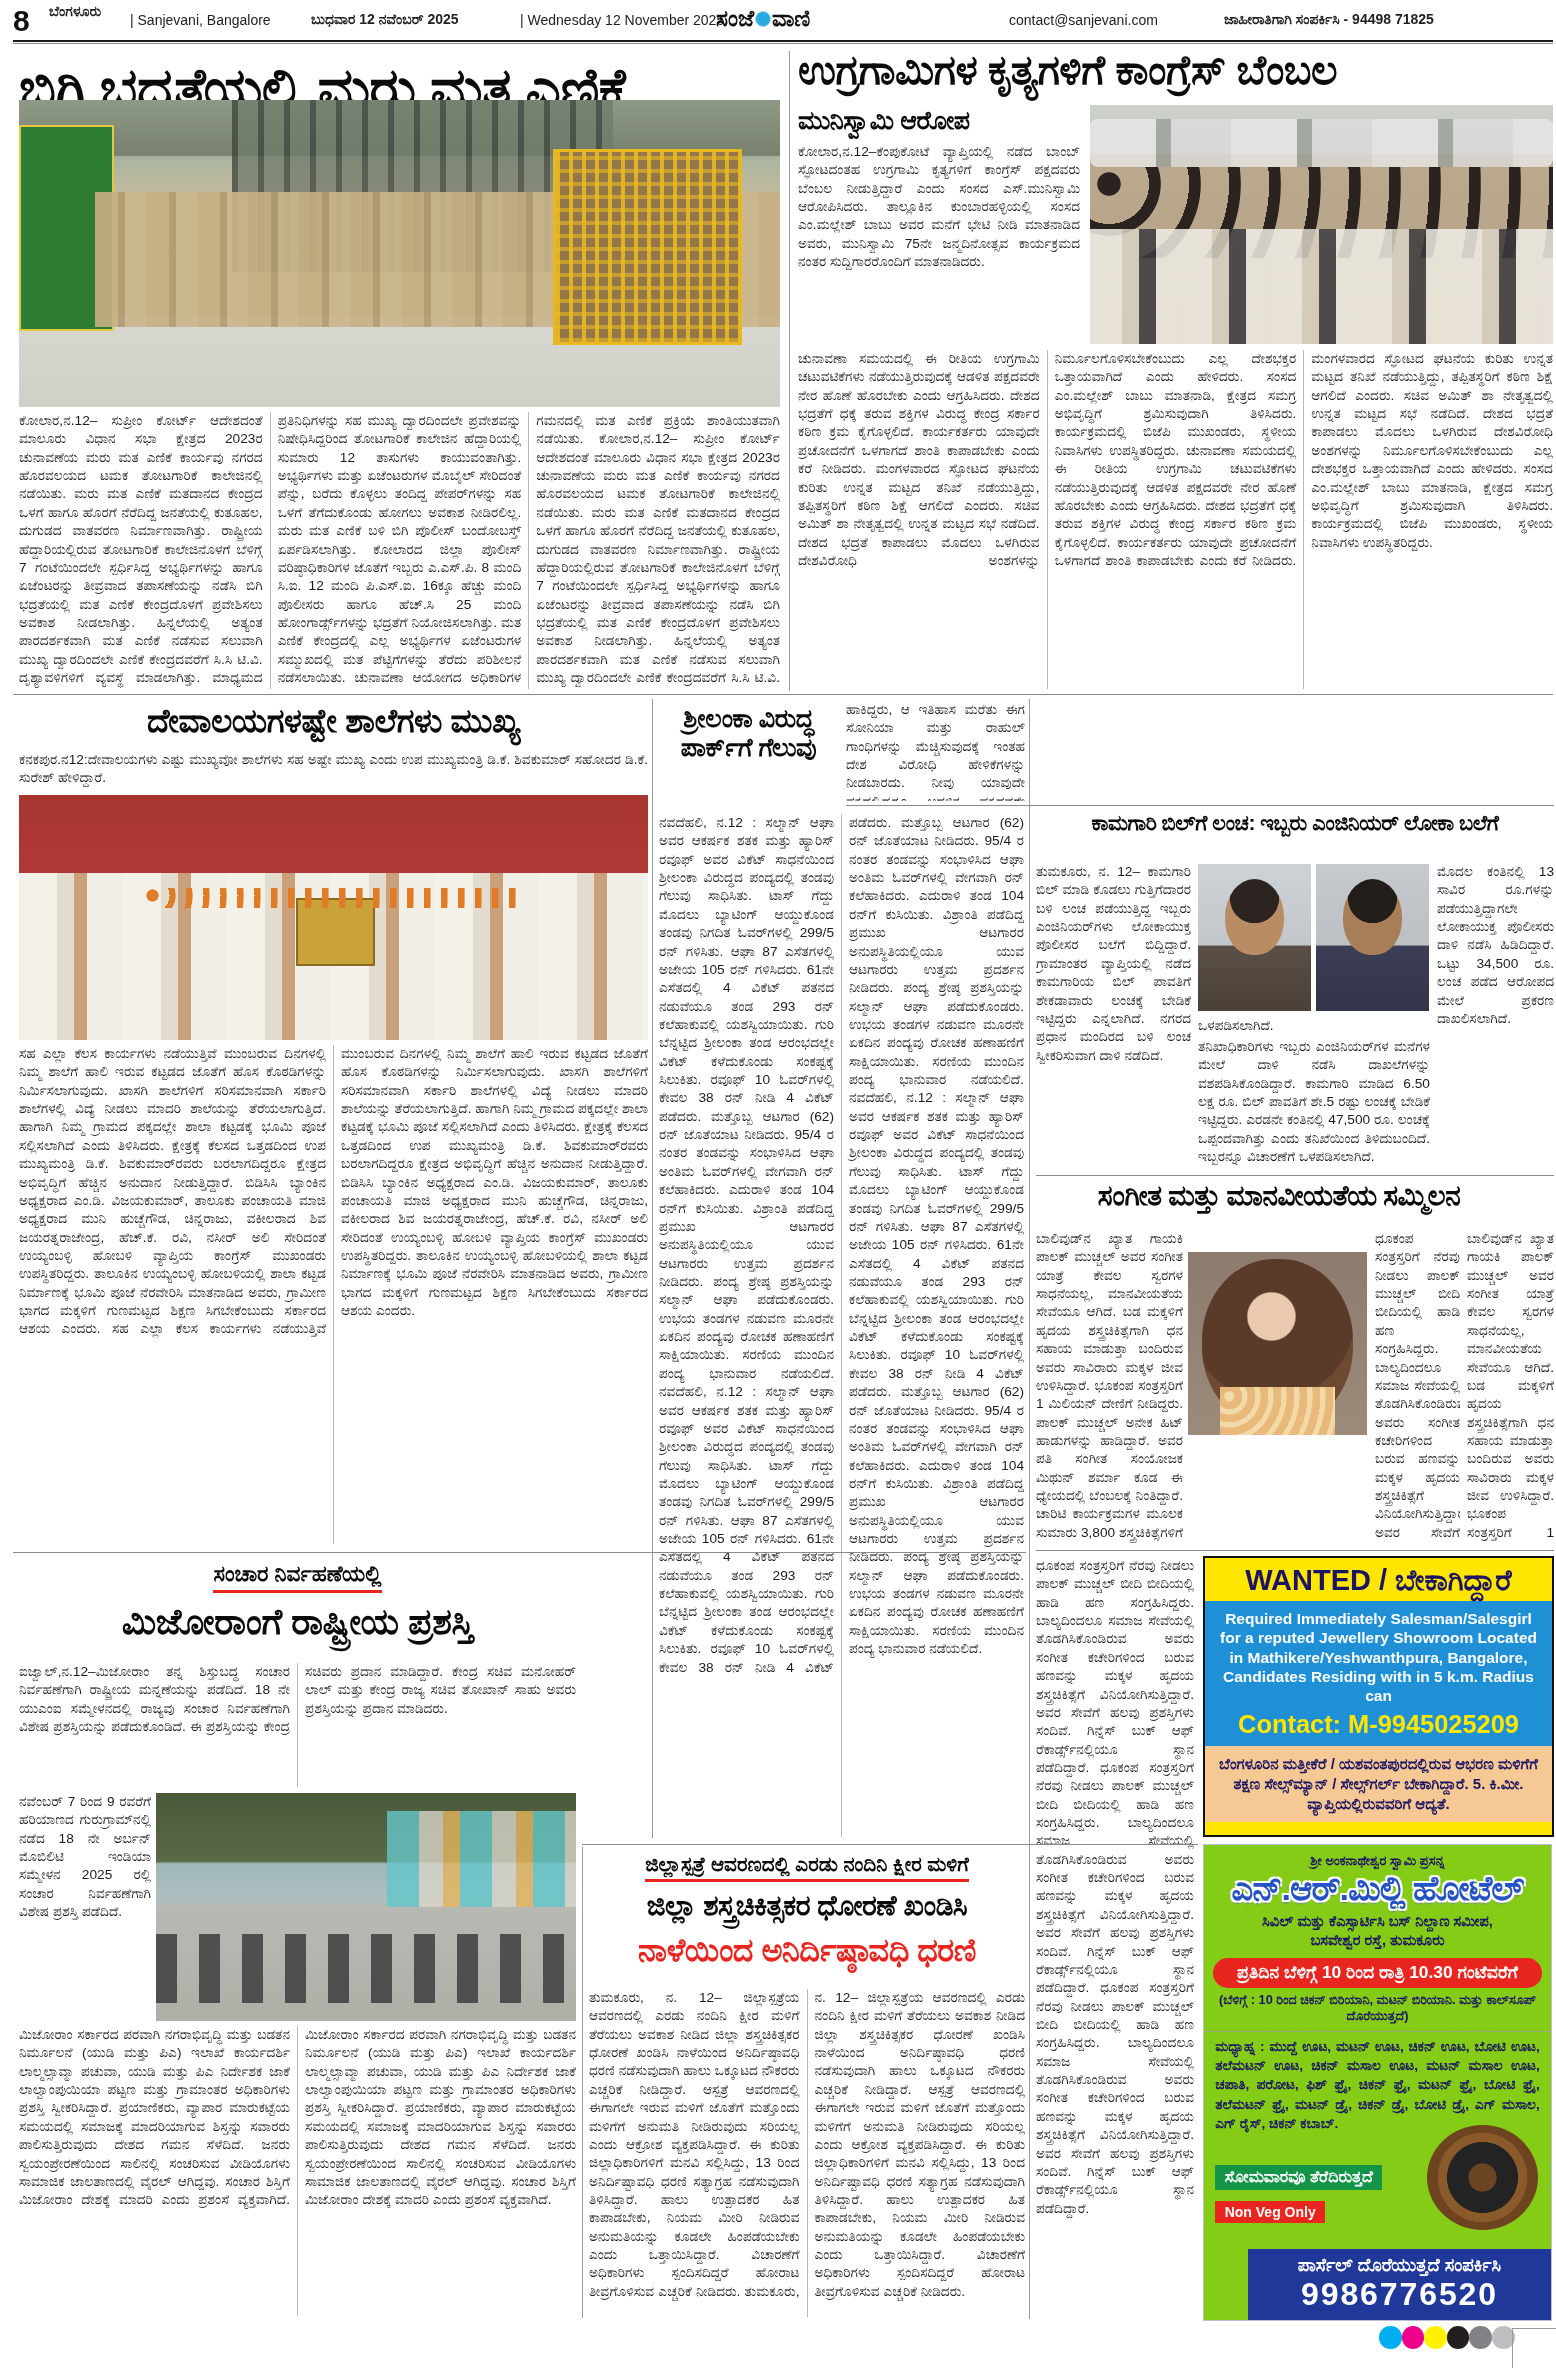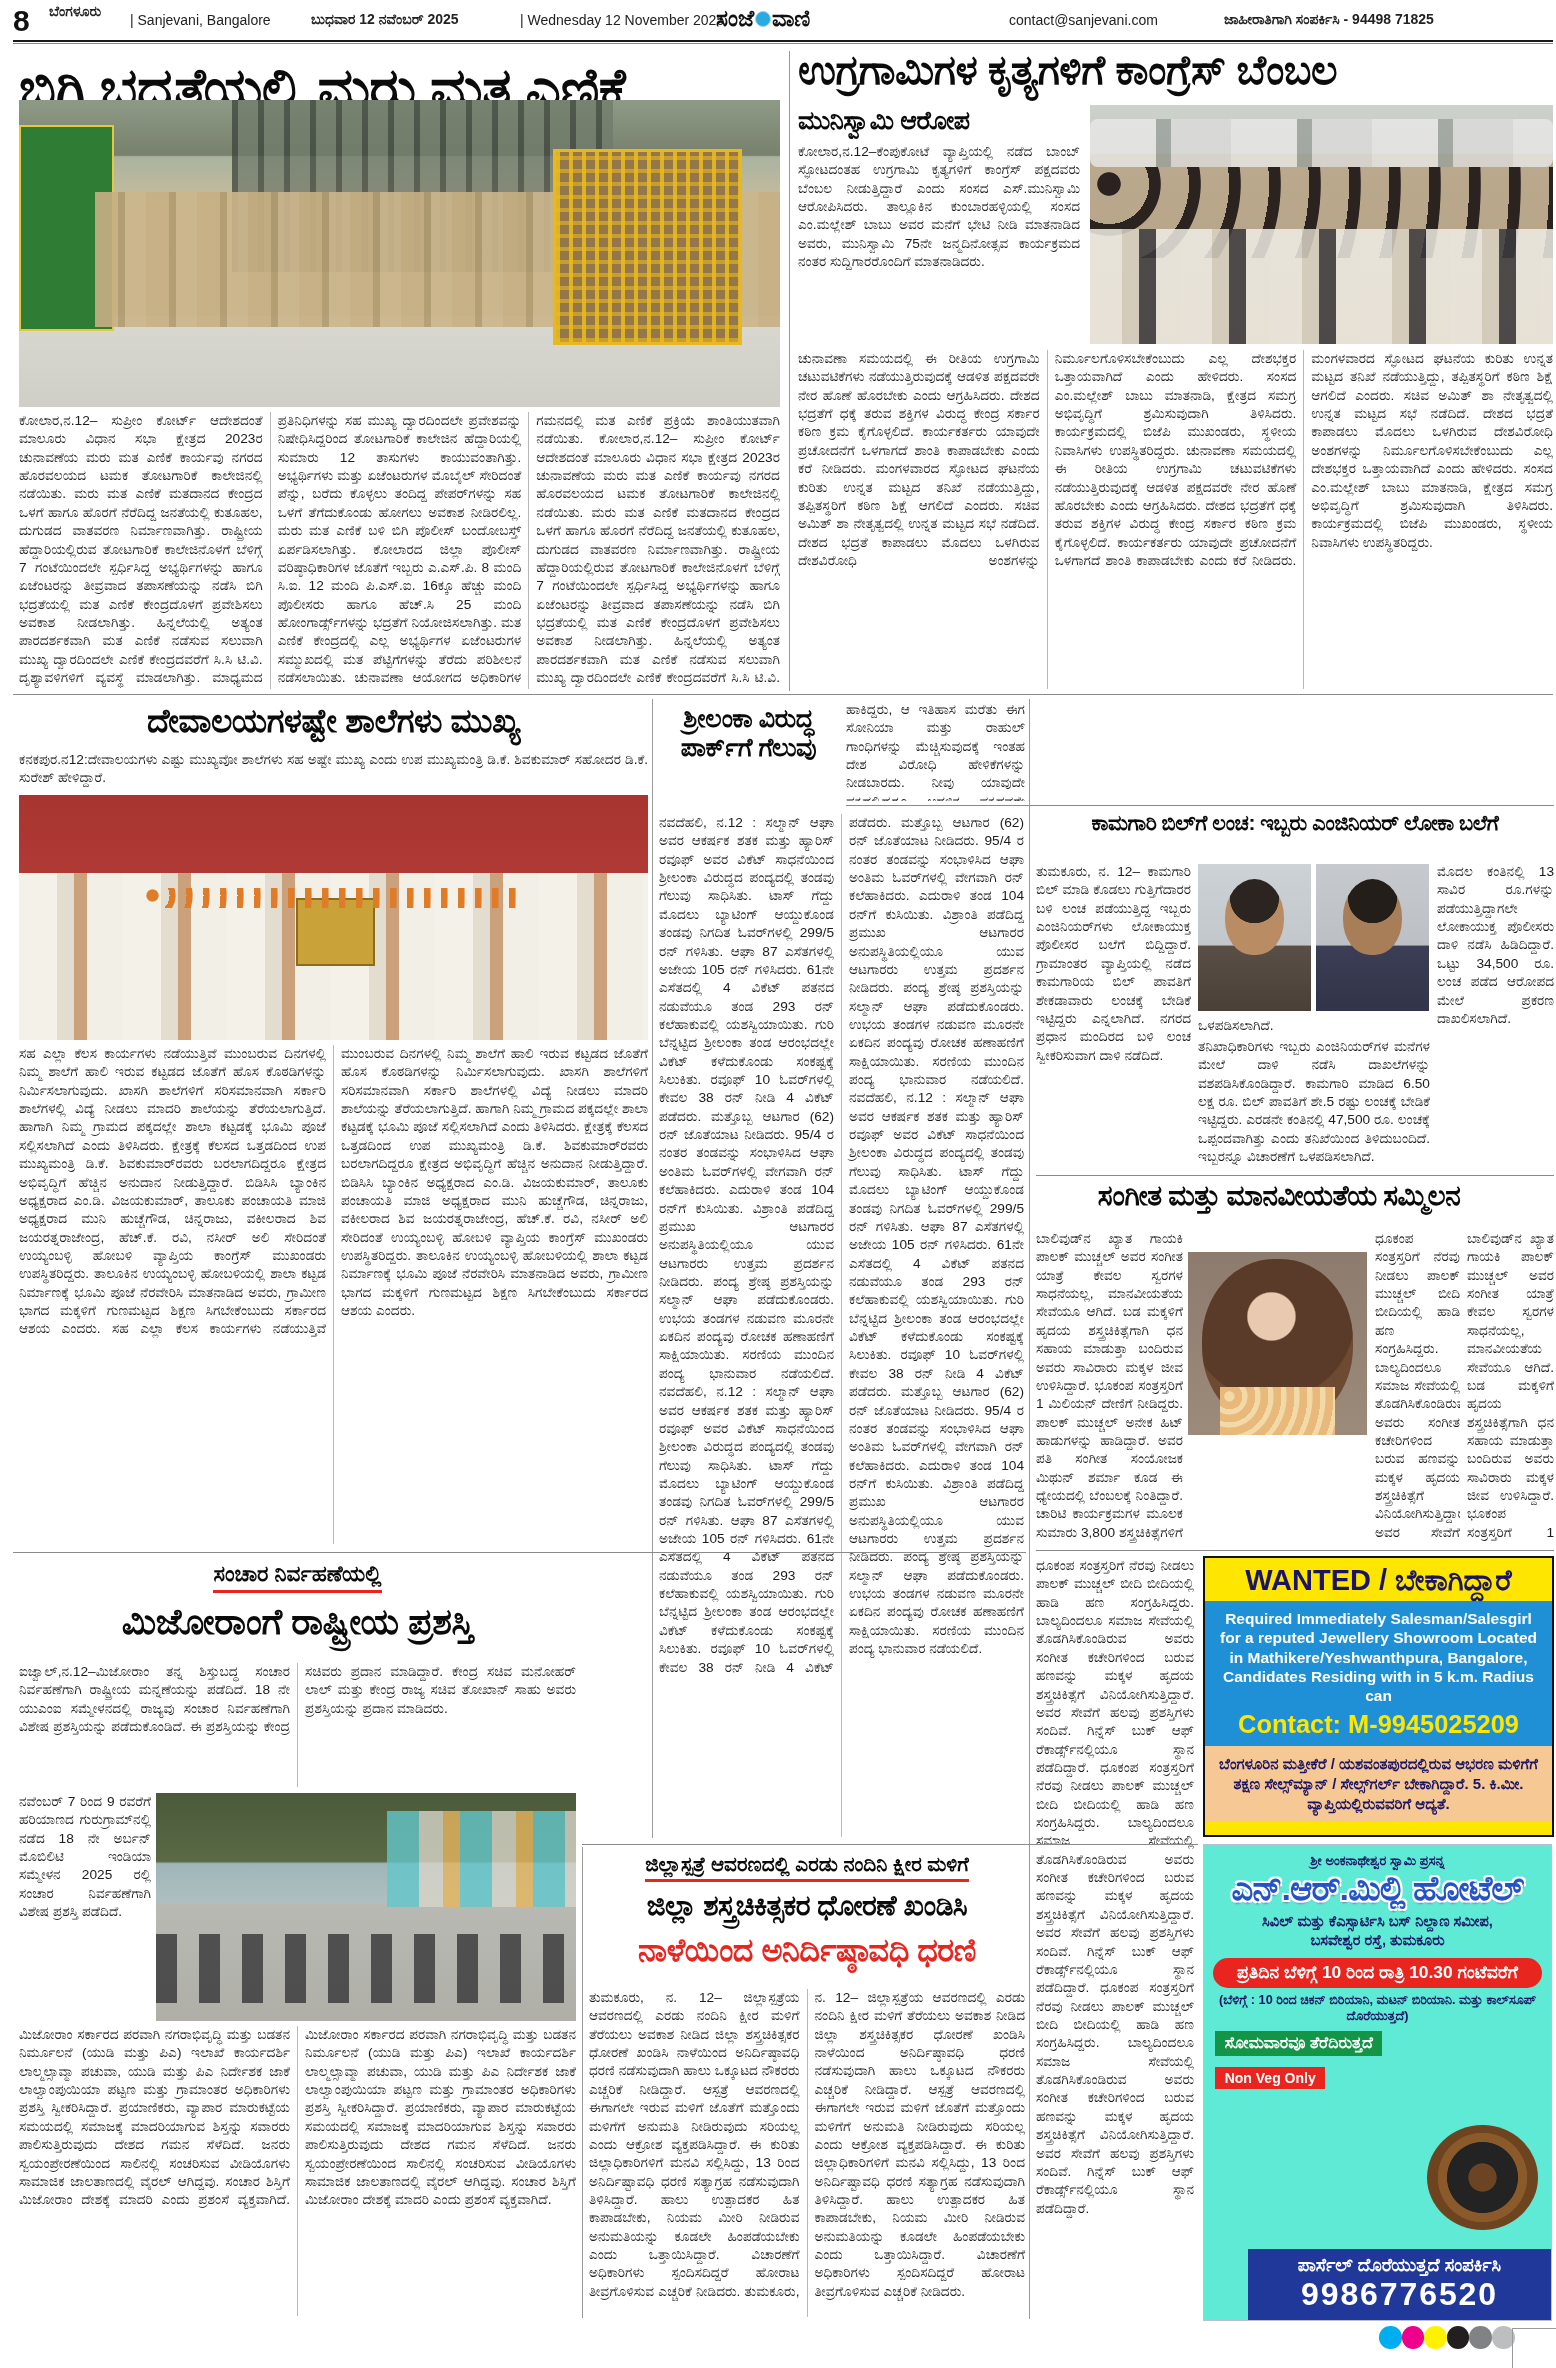--- a/index.html
+++ b/index.html
@@ -20,21 +20,21 @@
   .header-small{font-size:14px;font-weight:bold;color:#222;}
   
   .ph-layer{position:absolute;}
   
   .wanted{position:absolute;border:2.8px solid #111;background:#ffe600;}
   .wanted .wtitle{font-size:29px;font-weight:bold;color:#1b1464;text-align:center;padding:5.6px 0 3.8px;}
   .wanted .wblue{background:#1f8fd6;color:#ffffff;font-weight:bold;font-size:15.5px;padding:7.5px 9.4px 1.9px;line-height:1.25;text-align:center;}
   .wanted .wcontact{background:#1f8fd6;color:#ffe600;font-weight:bold;font-size:25.4px;text-align:center;padding:1.9px 0 7.5px;}
   .wanted .wpeach{background:#f6c894;color:#1b1464;font-weight:bold;font-size:15px;line-height:1.35;text-align:center;padding:7.5px 7.5px;}
   
-  .hotel{position:absolute;background:#5eead4;border:0.9px solid #bdbdd6;}
+  .hotel{position:absolute;background:#84cc16;border:0.9px solid #bdbdd6;}
   .hotel .hgod{font-size:13px;color:#1b1464;text-align:center;padding-top:7.5px;font-weight:bold;}
   .hotel .htitle{font-size:34px;font-weight:bold;color:#2553c6;text-align:center;letter-spacing:-0.9px;
      text-shadow:-1.9px -1.9px 0 #fff,1.9px -1.9px 0 #fff,-1.9px 1.9px 0 #fff,1.9px 1.9px 0 #fff,0 2.8px 1.9px #7a7aa0;}
   .hotel .haddr{font-size:14.6px;font-weight:bold;color:#1b1464;text-align:center;line-height:1.3;margin-top:3.8px;}
   .hotel .hpill{background:#e8251f;color:#fff;font-weight:bold;font-size:17.4px;text-align:center;border-radius:17px;padding:4.7px 3.8px;margin:7.5px 9.4px 3.8px;}
   .hotel .hline{font-size:12.7px;font-weight:bold;color:#1b1464;text-align:center;line-height:1.3;padding:0 9.4px;}
   .hotel .hmenu{font-size:13.7px;font-weight:bold;color:#1b1464;text-align:justify;line-height:1.4;padding:5.6px 11.3px 0;border-top:1.9px dashed #9a9ab8;margin-top:5.6px;}
   .hotel .hgreen{background:#149447;color:#fff;font-weight:bold;font-size:16px;padding:3.8px 9.4px;display:inline-block;}
   .hotel .hred{background:#e8251f;color:#fff;font-weight:bold;font-size:14px;padding:2.8px 9.4px;display:inline-block;margin-top:11px;}
   .hotel .hnavy{position:absolute;left:0;right:0;bottom:0;background:#20389a;color:#fff;text-align:center;padding:5.6px 0 7.5px;margin-left:44px;}
@@ -177,20 +177,21 @@
 
 <div class="hotel" style="left:1203px;top:1844px;width:347px;height:475px;">
   <div class="hgod">ಶ್ರೀ ಅಂಕನಾಥೇಶ್ವರ ಸ್ವಾಮಿ ಪ್ರಸನ್ನ</div>
   <div class="htitle">ಎನ್.ಆರ್.ಮಿಲ್ಲಿ ಹೋಟೆಲ್</div>
   <div class="haddr">
     <span>ಸಿವಿಲ್ ಮತ್ತು ಕೆಎಸ್ಸಾರ್ಟಿಸಿ ಬಸ್ ನಿಲ್ದಾಣ ಸಮೀಪ,</span><br>
     <span>ಬಸವೇಶ್ವರ ರಸ್ತೆ, ತುಮಕೂರು</span>
   </div>
   <div class="hpill">ಪ್ರತಿದಿನ ಬೆಳಿಗ್ಗೆ 10 ರಿಂದ ರಾತ್ರಿ 10.30 ಗಂಟೆವರೆಗೆ</div>
   <div class="hline">(ಬೆಳಿಗ್ಗೆ : 10 ರಿಂದ ಚಿಕನ್ ಬಿರಿಯಾನಿ, ಮಟನ್ ಬಿರಿಯಾನಿ. ಮತ್ತು ಕಾಲ್‌ಸೂಪ್ ದೊರೆಯುತ್ತದೆ)</div>
+  <div class="hmenu" style="height:122px;overflow:hidden;">ಮಧ್ಯಾಹ್ನ : ಮುದ್ದೆ ಊಟ, ಮಟನ್ ಊಟ, ಚಿಕನ್ ಊಟ, ಬೋಟಿ ಊಟ, ತಲೆಮಟನ್ ಊಟ, ಚಿಕನ್ ಮಸಾಲ ಊಟ, ಮಟನ್ ಮಸಾಲ ಊಟ, ಚಪಾತಿ, ಪರೋಟ, ಫಿಶ್ ಫ್ರೈ, ಚಿಕನ್ ಫ್ರೈ, ಮಟನ್ ಫ್ರೈ, ಬೋಟಿ ಫ್ರೈ, ತಲೆಮಟನ್ ಫ್ರೈ, ಮಟನ್ ಡ್ರೈ, ಚಿಕನ್ ಡ್ರೈ, ಬೋಟಿ ಡ್ರೈ, ಎಗ್ ಮಸಾಲ, ಎಗ್ ರೈಸ್, ಚಿಕನ್ ಕಬಾಬ್.</div>
   <div style="padding:5.6px 11.3px 0;">
     <span class="hgreen">ಸೋಮವಾರವೂ ತೆರೆದಿರುತ್ತದೆ</span><br>
     <span class="hred">Non Veg Only</span>
   </div>
   <div class="foodplate" style="right:13px;bottom:90px;"></div>
   <div class="hnavy">
     <div class="hparcel">ಪಾರ್ಸೆಲ್ ದೊರೆಯುತ್ತದೆ ಸಂಪರ್ಕಿಸಿ</div>
     <div class="hphone">9986776520</div>
   </div>
 </div>

